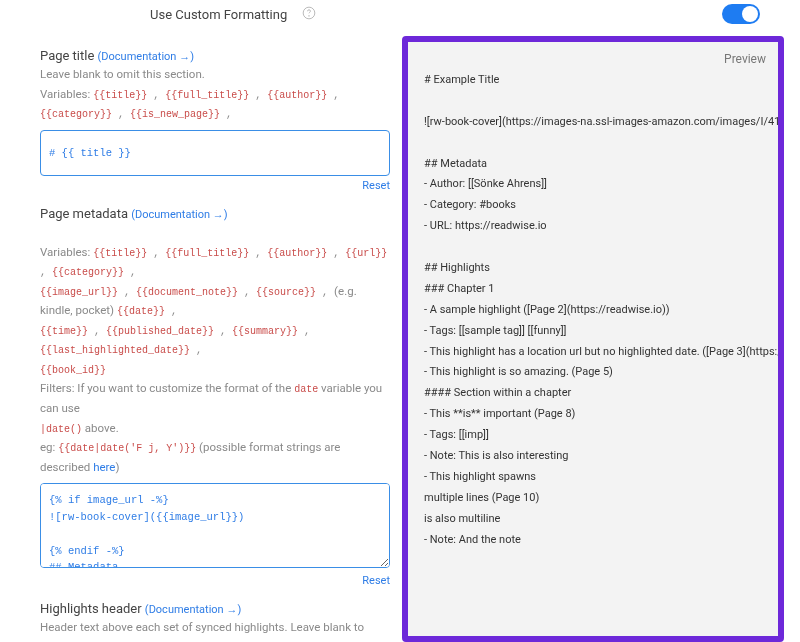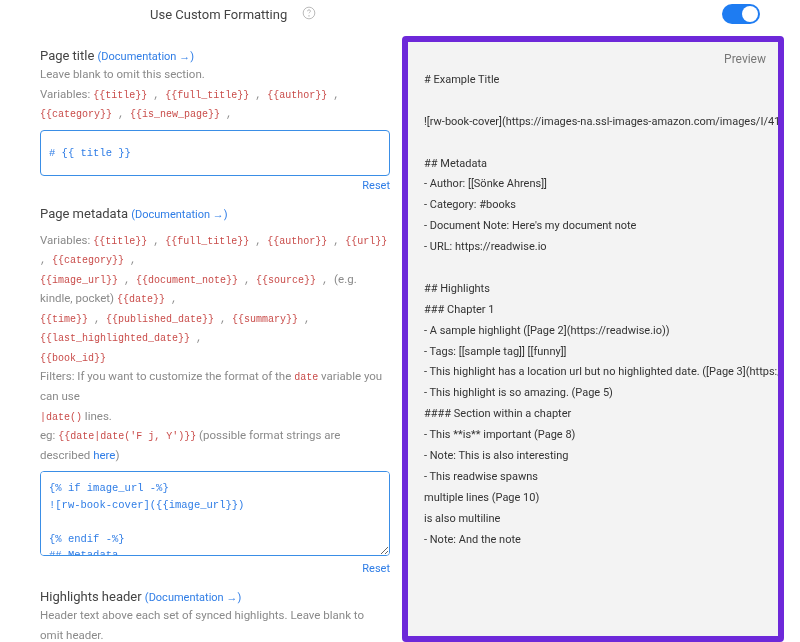--- a/index.html
+++ b/index.html
@@ -162,24 +162,24 @@
       </div>
       <input class="template" value="# {{ title }}" style="">
       <div class="reset">Reset</div>
     </div>
 
     <div class="section">
       <div class="section-title">
         <span>Page metadata</span>
         <span class="paren">(</span><span class="doc">Documentation →</span><span class="paren">)</span>
       </div>
-      <div class="desc" style="margin-top:10px;">
+      <div class="desc" style="margin-top:22px;">
         <span>Variables: </span><span id="pm-vars"><span class="code-var">{{title}}</span><span class="code-var grey"> , </span><span class="code-var">{{full_title}}</span><span class="code-var grey"> , </span><span class="code-var">{{author}}</span><span class="code-var grey"> , </span><span class="code-var">{{url}}</span><span class="code-var grey"> , </span><span class="code-var">{{category}}</span><span class="code-var grey"> ,</span><br><span class="code-var">{{image_url}}</span><span class="code-var grey"> , </span><span class="code-var">{{document_note}}</span><span class="code-var grey"> , </span><span class="code-var">{{source}}</span><span class="code-var grey"> , </span><span> (e.g. kindle, pocket) </span><span class="code-var">{{date}}</span><span class="code-var grey"> ,</span><br><span class="code-var">{{time}}</span><span class="code-var grey"> , </span><span class="code-var">{{published_date}}</span><span class="code-var grey"> , </span><span class="code-var">{{summary}}</span><span class="code-var grey"> , </span><span class="code-var">{{last_highlighted_date}}</span><span class="code-var grey"> ,</span><br><span class="code-var">{{book_id}}</span></span>
         <br>
-        <span>Filters: If you want to customize the format of the </span><span class="code-var">date</span><span> variable you can use </span><br><span class="code-var">|date()</span><span> lines.</span>
+        <span>Filters: If you want to customize the format of the </span><span class="code-var">date</span><span> variable you can use </span><br><span class="code-var">|date()</span><span> above.</span>
         <br>
         <span>eg: </span><span class="code-var">{{date|date('F j, Y')}}</span><span> (possible format strings are described </span><a href="#">here</a><span>)</span>
       </div>
       <textarea style="height: 85px;" id="ta-pm">{% if image_url -%}
 ![rw-book-cover]({{image_url}})
 
 {% endif -%}
 ## Metadata
 - Author: {% if author %}[[{{author}}]]{% endif %}
 - Full Title: {{full_title}}</textarea>
@@ -203,33 +203,33 @@
   <div class="right">
     <div class="preview-label">Preview</div>
     <div class="preview-body" id="preview-body">
         <div># Example Title</div>
         <div>&nbsp;</div>
         <div>![rw-book-cover](https://images-na.ssl-images-amazon.com/images/I/41iVa0x-P-L._SL200</div>
         <div>&nbsp;</div>
         <div>## Metadata</div>
         <div>- Author: [[Sönke Ahrens]]</div>
         <div>- Category: #books</div>
-        <div>- Document Note: Here's my document note</div>
         <div>- URL: https://readwise.io</div>
         <div>&nbsp;</div>
         <div>## Highlights</div>
         <div>### Chapter 1</div>
         <div>- A sample highlight ([Page 2](https://readwise.io))</div>
         <div>    - Tags: [[sample tag]] [[funny]]</div>
         <div>- This highlight has a location url but no highlighted date. ([Page 3](https://en.wikipedia.org</div>
         <div>- This highlight is so amazing. (Page 5)</div>
         <div>#### Section within a chapter</div>
         <div>- This **is** important (Page 8)</div>
+        <div>    - Tags: [[imp]]</div>
         <div>    - Note: This is also interesting</div>
-        <div>- This readwise spawns</div>
+        <div>- This highlight spawns</div>
         <div>   multiple lines (Page 10)</div>
         <div>       is also multiline</div>
         <div>    - Note: And the note</div>
         <div>&nbsp;</div>
         <div>&nbsp;</div>
       </div>
   </div>
 </div>
 
 </body></html>

